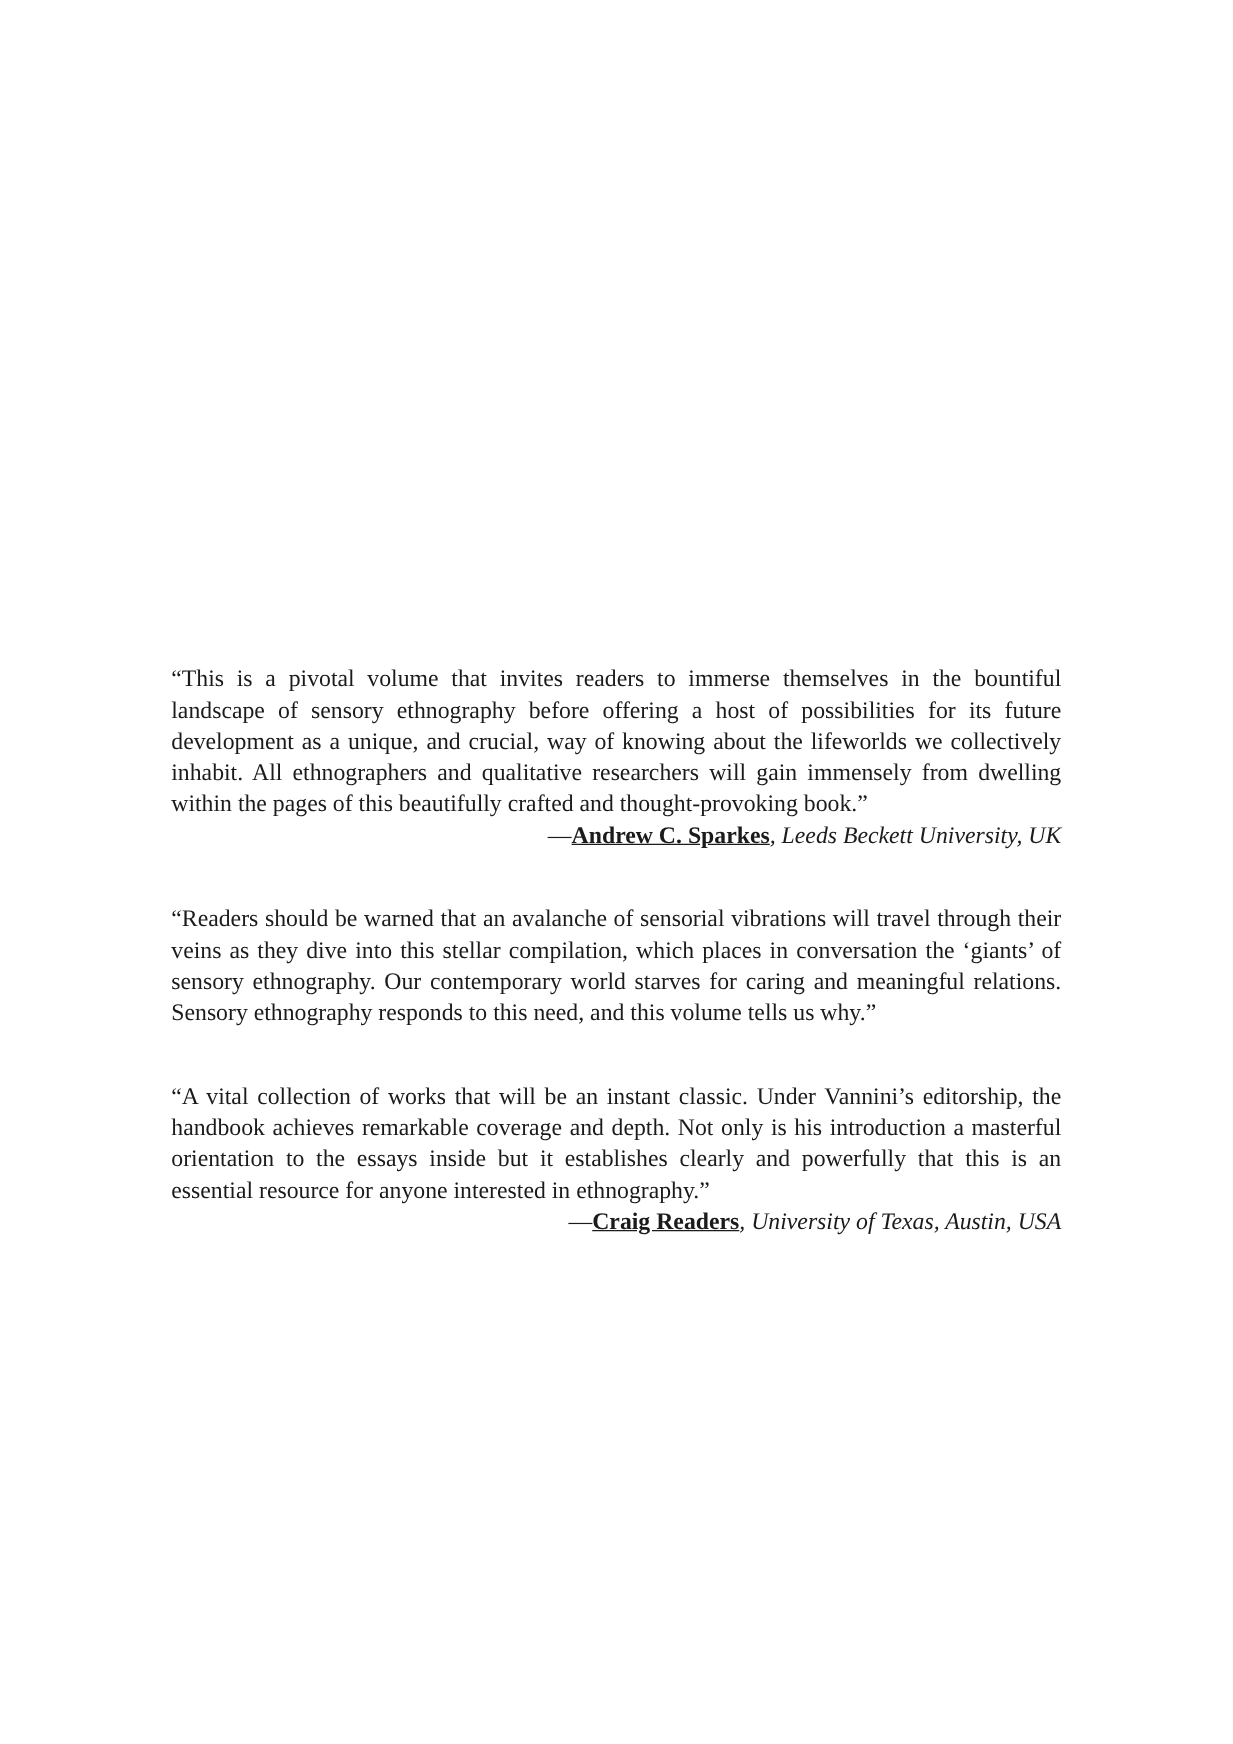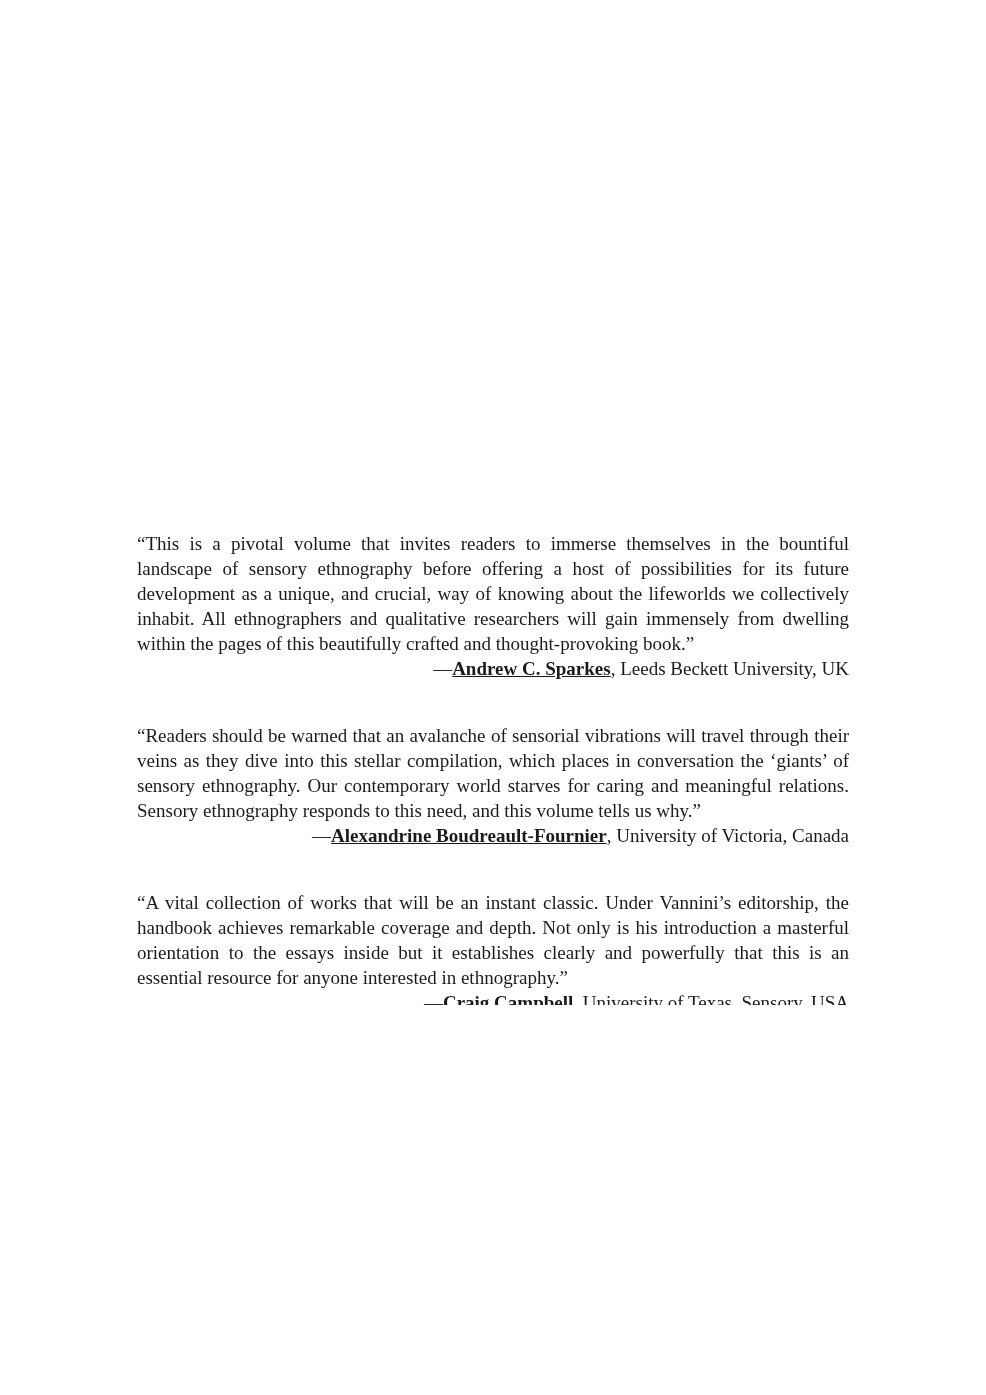--- a/index.html
+++ b/index.html
@@ -39,37 +39,37 @@
     margin: 0;
     font-size: 19px;
     line-height: 25px;
     text-align: right;
   }
   .attribution .author {
     font-weight: bold;
     text-decoration: underline;
   }
   .attribution .affiliation {
+    font-style: italic;
   }
 </style>
 </head>
 <body>
 
 <div class="page">
   <div class="content">
 
     <div class="quote">
       <p class="quote-text">“This is a pivotal volume that invites readers to immerse themselves in the bountiful landscape of sensory ethnography before offering a host of possibilities for its future development as a unique, and crucial, way of knowing about the lifeworlds we collectively inhabit. All ethnographers and qualitative researchers will gain immensely from dwelling within the pages of this beautifully crafted and thought-provoking book.”</p>
       <p class="attribution"><span>—</span><span class="author">Andrew C. Sparkes</span><span class="affiliation">, Leeds Beckett University, UK</span></p>
     </div>
 
     <div class="quote">
       <p class="quote-text">“Readers should be warned that an avalanche of sensorial vibrations will travel through their veins as they dive into this stellar compilation, which places in conversation the ‘giants’ of sensory ethnography. Our contemporary world starves for caring and meaningful relations. Sensory ethnography responds to this need, and this volume tells us why.”</p>
-      <p class="attribution"><span>—</span><span class="author">Alexandrine Boudreault-Fournier</span><span class="affiliation">, University of Victoria, Canada</span></p>
     </div>
 
     <div class="quote">
       <p class="quote-text">“A vital collection of works that will be an instant classic. Under Vannini’s editorship, the handbook achieves remarkable coverage and depth. Not only is his introduction a masterful orientation to the essays inside but it establishes clearly and powerfully that this is an essential resource for anyone interested in ethnography.”</p>
-      <p class="attribution"><span>—</span><span class="author">Craig Campbell</span><span class="affiliation">, University of Texas, Sensory, USA</span></p>
+      <p class="attribution"><span>—</span><span class="author">Craig Readers</span><span class="affiliation">, University of Texas, Austin, USA</span></p>
     </div>
 
   </div>
 </div>
 
 </body></html>

